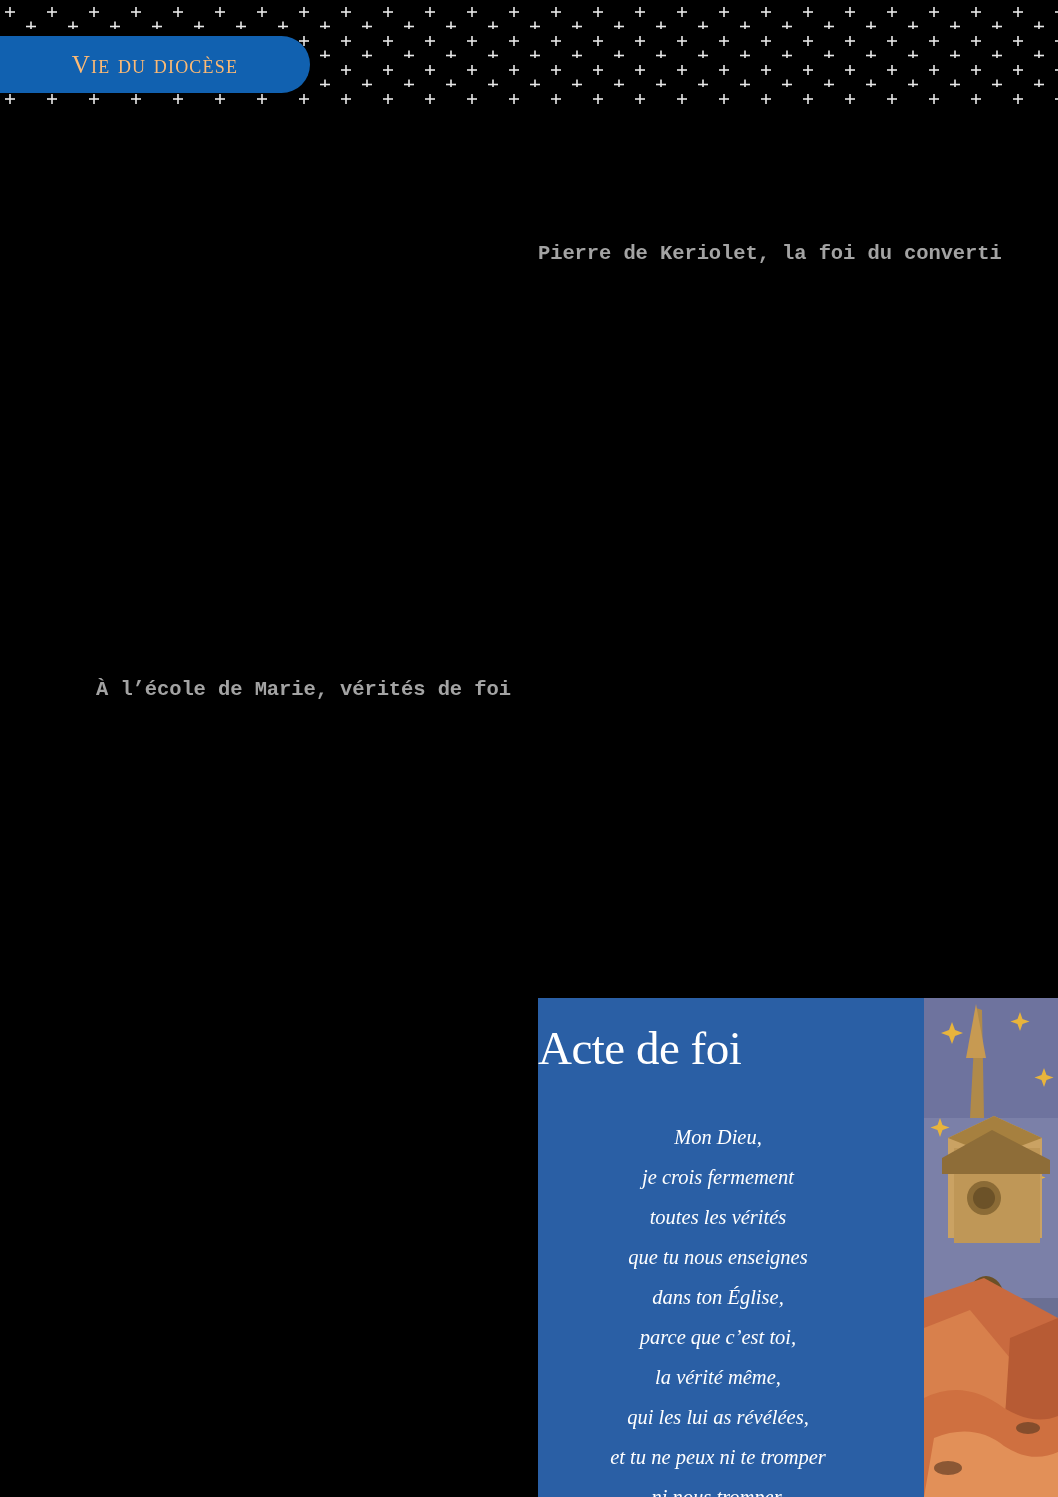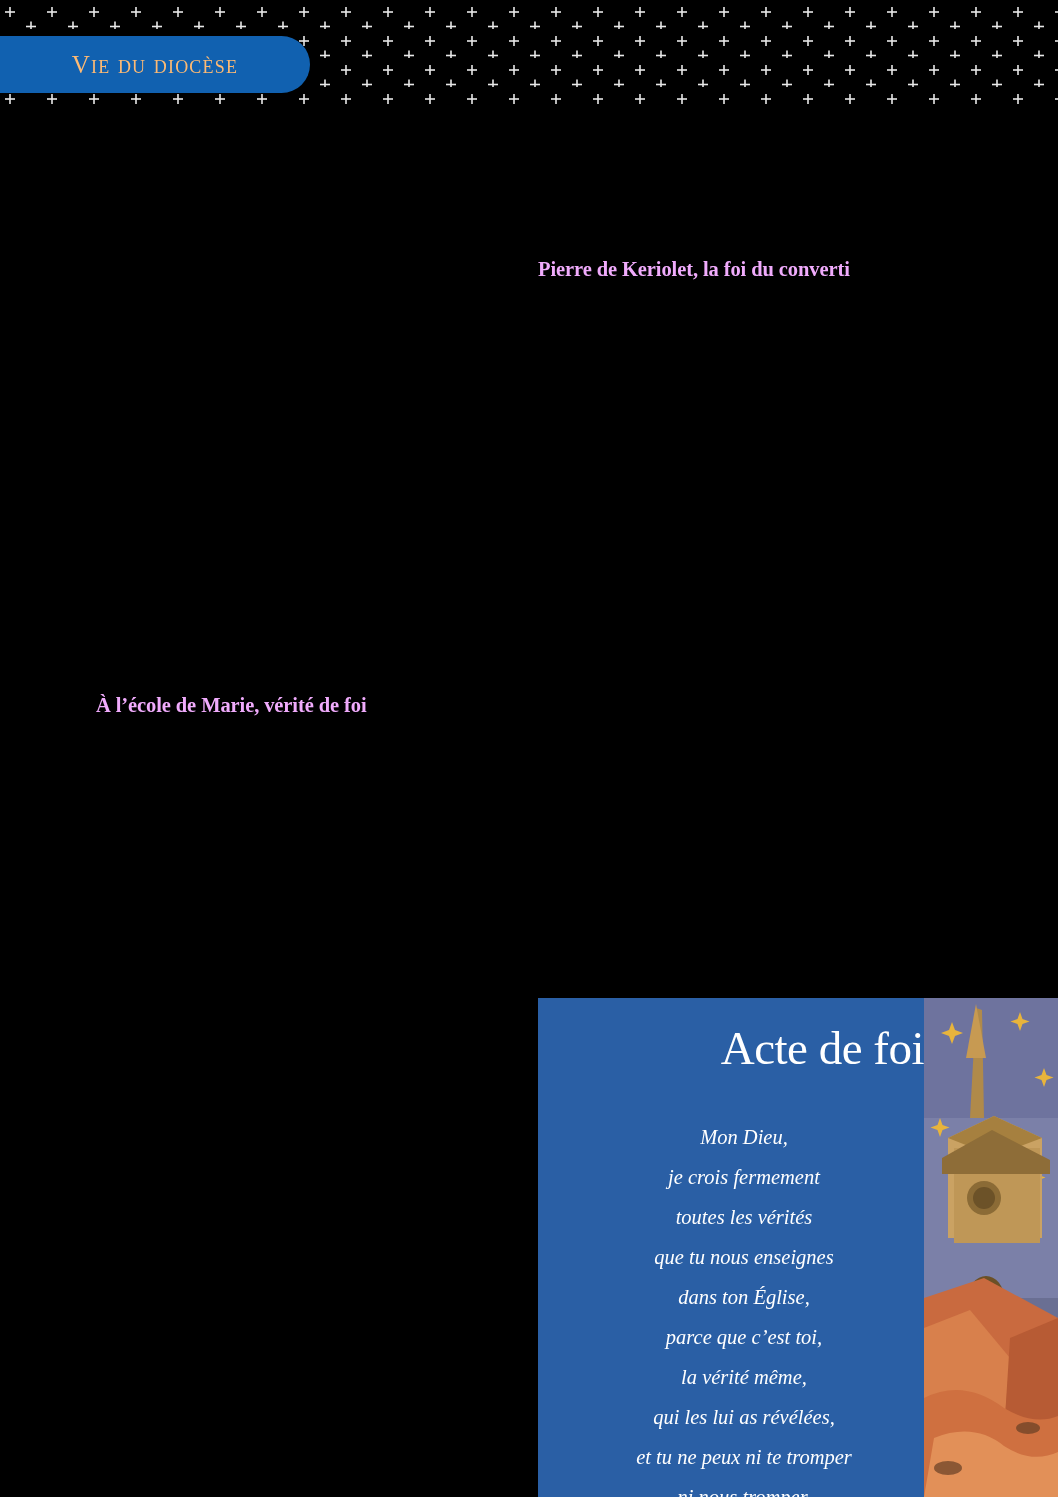--- a/index.html
+++ b/index.html
@@ -56,27 +56,26 @@
     font-size: 25px;
     letter-spacing: 1.2px;
     color: #fdba74;
     font-weight: 400;
     white-space: nowrap;
   }
 
   
   .heading {
     position: absolute;
-    font-family: Liberation Serif, serif;
+    font-family: Liberation Mono, monospace;
     font-weight: 700;
     font-size: 20.5px;
-    color: #f0abfc;
+    color: #a3a3a3;
     letter-spacing: -0.1px;
     white-space: nowrap;
-    margin-top: 16px;
   }
   #heading-keriolet {
     left: 538px;
     top: 242px;
   }
   #heading-marie {
     left: 96px;
     top: 678px;
   }
 
@@ -91,21 +90,21 @@
     overflow: hidden;
   }
   .prayer-inner {
     position: absolute;
     left: 0;
     top: 0;
     width: 386px;
     height: 499px;
     display: flex;
     flex-direction: column;
-    align-items: flex-end;
+    align-items: flex-start;
     box-sizing: border-box;
     padding-top: 26px;
   }
   .prayer-title {
     font-family: "Liberation Serif", serif;
     font-size: 47px;
     line-height: 1.05;
     color: #ffffff;
     font-weight: 400;
     letter-spacing: -0.5px;
@@ -155,21 +154,21 @@
     <rect x="0" y="0" width="1058" height="104" fill="#000000"></rect>
     <rect x="0" y="0" width="1058" height="104" fill="url(#crossPat)"></rect>
   </svg>
 </div>
 
 <div class="rubric">
   <span class="rubric-label">Vie du diocèse</span>
 </div>
 
 <div class="heading" id="heading-keriolet">Pierre de Keriolet, la foi du converti</div>
-<div class="heading" id="heading-marie">À l’école de Marie, vérité de foi</div>
+<div class="heading" id="heading-marie">À l’école de Marie, vérités de foi</div>
 
 <div class="prayer-card">
   <div class="prayer-inner">
     <div class="prayer-title">Acte de foi</div>
 
     <svg class="prayer-rule" viewBox="0 0 290 10" preserveAspectRatio="none" xmlns="http://www.w3.org/2000/svg">
       <path d="M0 5 L4 1 L8 5 L12 9 L16 5 L20 1 L24 5 L28 9 L32 5 L36 1 L40 5 L44 9 L48 5 L52 1 L56 5 L60 9 L64 5 L68 1 L72 5 L76 9 L80 5 L84 1 L88 5 L92 9 L96 5 L100 1 L104 5 L108 9 L112 5 L116 1 L120 5 L124 9 L128 5 L132 1 L136 5 L140 9 L144 5 L148 1 L152 5 L156 9 L160 5 L164 1 L168 5 L172 9 L176 5 L180 1 L184 5 L188 9 L192 5 L196 1 L200 5 L204 9 L208 5 L212 1 L216 5 L220 9 L224 5 L228 1 L232 5 L236 9 L240 5 L244 1 L248 5 L252 9 L256 5 L260 1 L264 5 L268 9 L272 5 L276 1 L280 5 L284 9 L288 5" fill="none" stroke="#d8b25e" stroke-width="1.5"></path>
     </svg>
 
     <div class="prayer-text" style="white-space: pre-line;">Mon Dieu,

